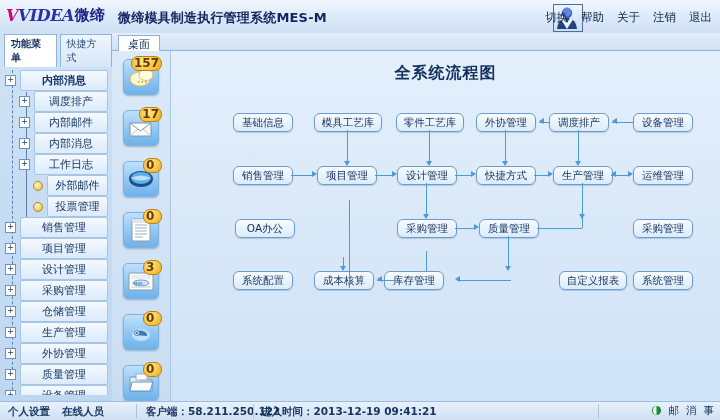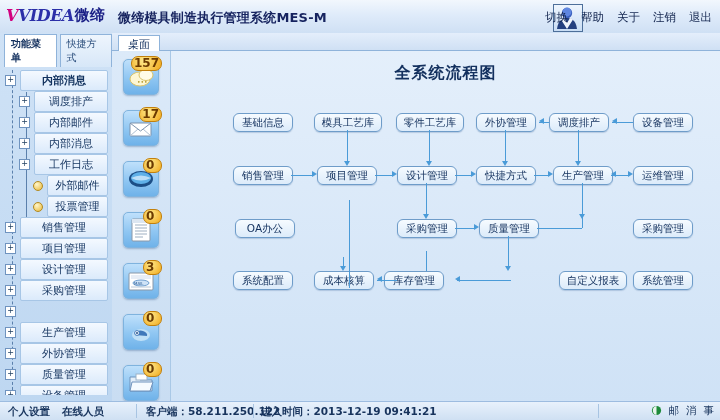--- a/index.html
+++ b/index.html
@@ -243,20 +243,21 @@
         <div class="node lvl0">
           <div class="plus">+</div>
           <div class="lbl">设计管理</div>
         </div>
         <div class="node lvl0">
           <div class="plus">+</div>
           <div class="lbl">采购管理</div>
         </div>
         <div class="node lvl0">
           <div class="plus">+</div>
+          <div class="lbl">仓储管理</div>
         </div>
         <div class="node lvl0">
           <div class="plus">+</div>
           <div class="lbl">生产管理</div>
         </div>
         <div class="node lvl0">
           <div class="plus">+</div>
           <div class="lbl">外协管理</div>
         </div>
         <div class="node lvl0">

